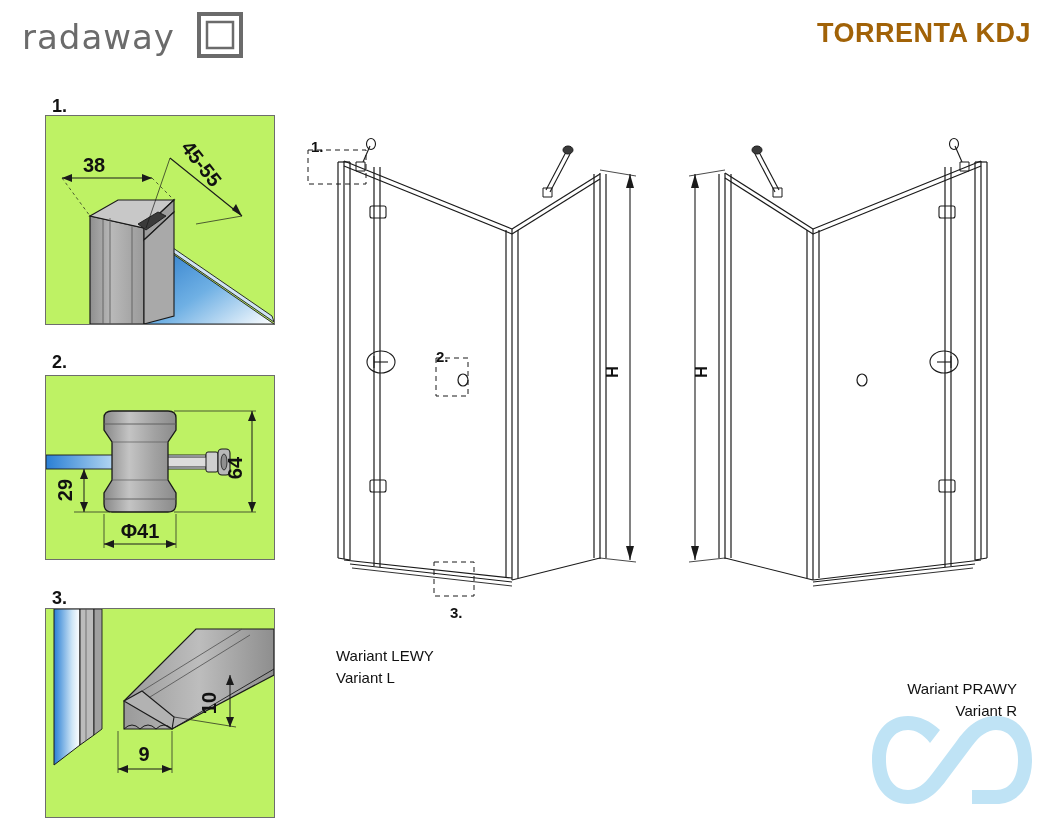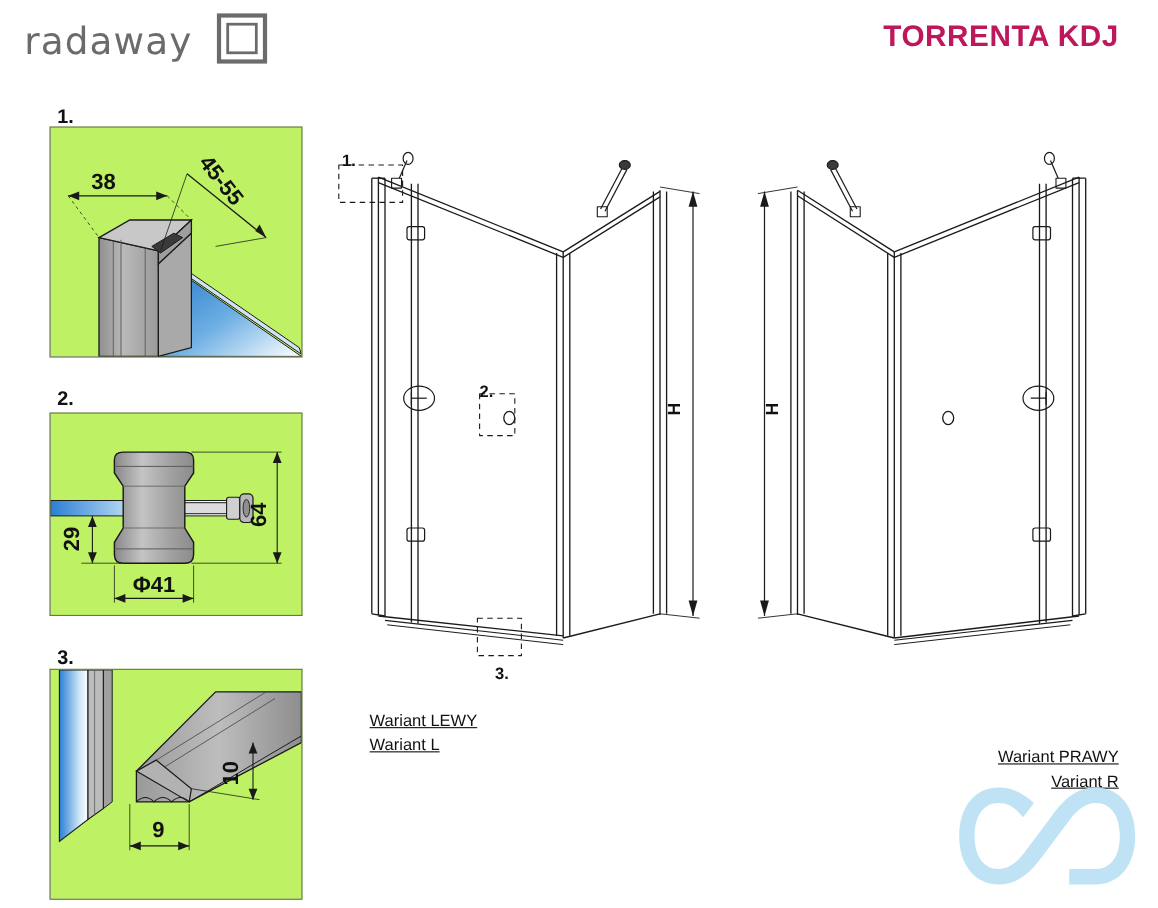--- a/index.html
+++ b/index.html
@@ -32,26 +32,26 @@
   }
   #brand-wordmark {
     font-family: "DejaVu Sans", sans-serif;
     font-size: 34px;
     letter-spacing: 1px;
     color: #6b6b6b;
     line-height: 1;
   }
   #product-title {
     position: absolute;
-    right: 36px; top: 18px;
+    right: 22px; top: 18px;
     font-family: "Liberation Sans", sans-serif;
     font-weight: bold;
     font-size: 27px;
     letter-spacing: 0.5px;
-    color: #be185d;
+    color: #a16207;
   }
 
   
   .detail-panel {
     position: absolute;
     left: 45px;
     width: 230px;
     border: 1.6px solid #6d6d6d;
     background: #bef264;
     box-sizing: border-box;
@@ -90,21 +90,20 @@
   }
   #callout-left-1 { left: 311px; top: 138px; }
   #callout-left-2 { left: 436px; top: 348px; }
   #callout-left-3 { left: 450px; top: 604px; }
 
   .variant-caption {
     position: absolute;
     font-size: 15px;
     line-height: 22px;
     color: #111111;
-    text-decoration: underline;
   }
   #variant-caption-left  { left: 336px; top: 645px; text-align: left; }
   #variant-caption-right { right: 36px; top: 678px; text-align: right; }
 
   
   #watermark {
     position: absolute;
     left: 868px;
     top: 708px;
     width: 165px;
@@ -340,21 +339,21 @@
       <line x1="300" y1="40" x2="336" y2="46" stroke-width="0.8"></line>
       <line x1="300" y1="428" x2="336" y2="432" stroke-width="0.8"></line>
     </g>
     <text x="318" y="242" font-family="Liberation Sans, sans-serif" font-size="16" font-weight="bold" fill="#111" text-anchor="middle" transform="rotate(-90 318 242)">H</text>
   </svg>
   
 </div>
 
 <div id="variant-caption-left" class="variant-caption">
   <div>Wariant LEWY</div>
-  <div>Wariant L</div>
+  <div>Variant L</div>
 </div>
 
 <div id="enclosure-right" class="enclosure">
   <svg width="350" height="480" viewBox="0 0 350 480">
     <g fill="none" stroke="#1a1a1a" stroke-width="1.2" stroke-linejoin="round">
 
       <line x1="44" y1="44" x2="44" y2="428"></line>
       <line x1="50" y1="43" x2="50" y2="429"></line>
       <line x1="56" y1="44" x2="56" y2="428"></line>
 

